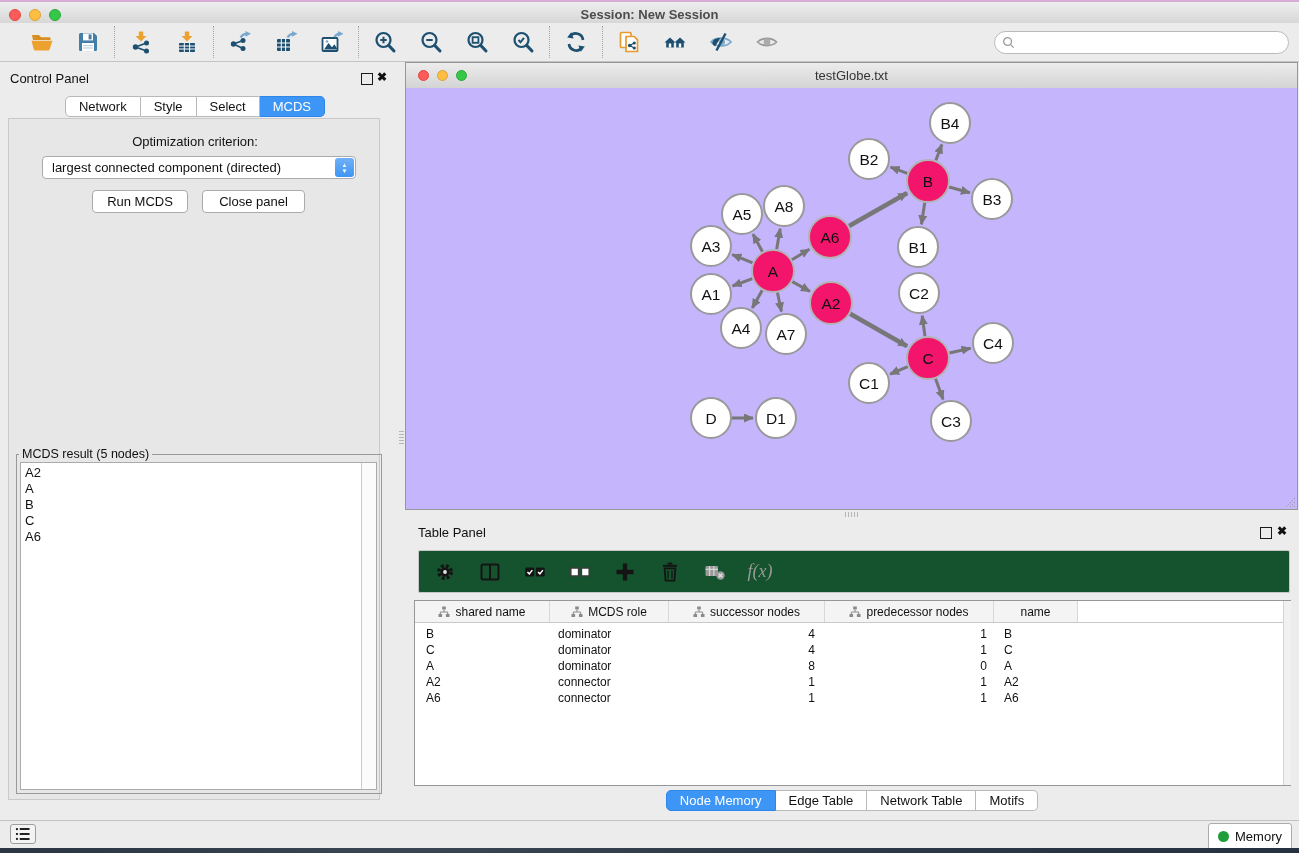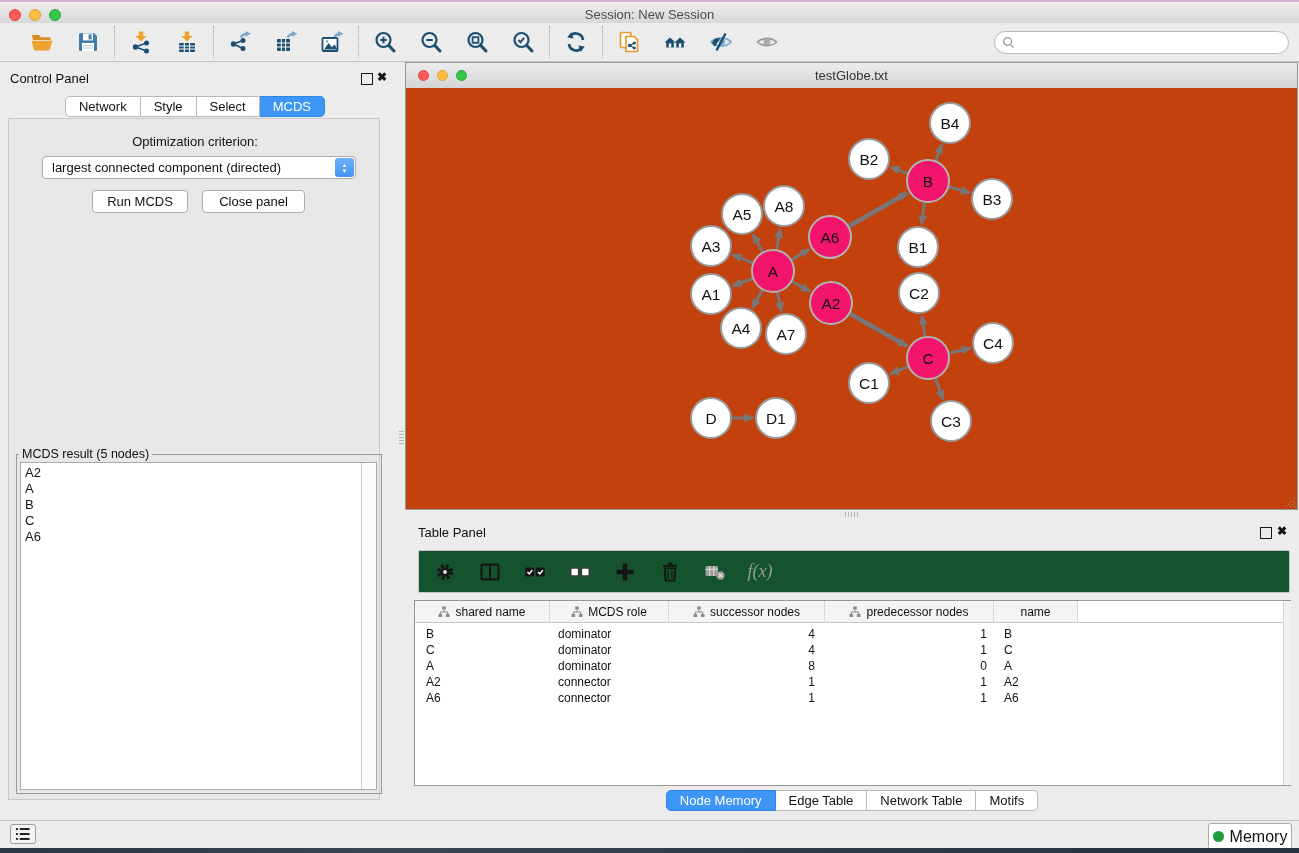--- a/index.html
+++ b/index.html
@@ -11,21 +11,21 @@
   
   #desktop-top{top:0;left:0;right:0;height:2px;background:#d9aed6;}
   #titlebar{top:2px;left:0;right:0;height:21px;
     background:linear-gradient(#eeeeee,#d7d7d7);border-bottom:1px solid #b6b6b6;}
   .lights{display:flex;gap:8px;align-items:center;}
   #main-lights{top:7px;left:9px;}
   .light{width:12px;height:12px;border-radius:50%;box-sizing:border-box;}
   .light.red{background:#fc5b57;border:1px solid #df4744;}
   .light.yellow{background:#fdbe41;border:1px solid #dfa136;}
   .light.green{background:#34c748;border:1px solid #2aa93c;}
-  #main-title{top:5px;left:0;right:0;text-align:center;font-size:13px;color:#4c4c4c;}
+  #main-title{top:5px;left:0;right:0;text-align:center;font-size:13px;color:#4c4c4c;font-weight:bold;}
 
   
   #toolbar{top:23px;left:0;right:0;height:39px;background:#ececec;
     border-bottom:1px solid #c4c4c4;display:flex;align-items:center;padding-left:16px;box-sizing:border-box;}
   .tb-group{display:flex;align-items:center;gap:20px;padding:0 13px;}
   .tb-sep{width:0;height:32px;border-left:1px dotted #a5a5a5;}
   .tbi{width:26px;height:26px;display:flex;align-items:center;justify-content:center;cursor:pointer;}
   #search-box{right:10px;top:31px;width:295px;height:23px;background:#fff;border:1px solid #b9b9b9;
     border-radius:12px;display:flex;align-items:center;padding-left:7px;box-sizing:border-box;}
   #search-box input{border:none;outline:none;background:transparent;font-size:12px;width:250px;margin-left:5px;
@@ -63,21 +63,21 @@
   #mcds-items{padding:2px 0 0 4px;font-size:13px;line-height:16px;}
   #mcds-track{position:absolute;top:0;bottom:0;right:0;width:14px;border-left:1px solid #ccc;background:#fbfbfb;}
 
   
   #net-win{top:62px;left:405px;width:893px;height:448px;border:1px solid #979797;box-sizing:border-box;background:#fff;}
   #net-titlebar{position:absolute;top:0;left:0;right:0;height:25px;
     background:linear-gradient(#ececec,#d4d4d4);border-bottom:1px solid #aaa;}
   #net-lights{top:7px;left:12px;}
   .light.sm{width:11px;height:11px;}
   #net-title{position:absolute;top:5px;left:0;right:0;text-align:center;font-size:13px;color:#333;}
-  #net-canvas{position:absolute;top:25px;left:0;right:0;bottom:0;background:#c2410c;}
+  #net-canvas{position:absolute;top:25px;left:0;right:0;bottom:0;background:#c4b5fd;}
   #net-resize-grip{position:absolute;right:1px;bottom:1px;}
   #net-left-grip{top:431px;left:399px;width:5px;height:14px;
     background:repeating-linear-gradient(#b5b5b5 0 1px,transparent 1px 3px);}
   #net-bottom-grip{top:512px;left:845px;width:14px;height:5px;
     background:repeating-linear-gradient(90deg,#b5b5b5 0 1px,transparent 1px 3px);}
 
   
   #tp-title{top:525px;left:418px;font-size:13px;}
   #tp-float{top:527px;left:1260px;width:10px;height:10px;border:1.6px solid #1a1a1a;cursor:pointer;}
   #tp-close{top:524px;left:1277px;font-size:12px;font-weight:bold;cursor:pointer;}
@@ -97,21 +97,21 @@
   #t-body{padding-top:3px;}
   #table-track{position:absolute;top:601px;bottom:0;right:8px;width:7px;height:184px;
     background:#f1f1f1;border-left:1px solid #d5d5d5;}
   #table-tabs{top:790px;left:405px;width:894px;justify-content:center;}
 
   
   #statusbar{top:820px;left:0;right:0;height:28px;background:#ececec;border-top:1px solid #c2c2c2;}
   #status-list-btn{top:824px;left:10px;width:26px;height:20px;border:1px solid #9e9e9e;border-radius:3px;
     background:#f3f3f3;display:flex;align-items:center;justify-content:center;cursor:pointer;box-sizing:border-box;}
   #memory-btn{top:823px;left:1208px;width:84px;height:27px;background:#fff;border:1px solid #ababab;
-    border-radius:3px;display:flex;align-items:center;justify-content:center;gap:6px;font-size:16px;cursor:pointer;box-sizing:border-box;}
+    border-radius:3px;display:flex;align-items:center;justify-content:center;gap:6px;font-size:13px;cursor:pointer;box-sizing:border-box;}
   #memory-dot{width:11px;height:11px;border-radius:50%;background:var(--status-green);}
   #desktop-bottom{top:848px;left:0;right:0;height:5px;
     background:linear-gradient(90deg,#2a3442,#3a4654 30%,#2e3a48 60%,#253040);}
 </style>
 </head>
 <body>
 
 <div class="abs" id="desktop-top"></div>
 <div class="abs" id="titlebar">
   <div class="abs lights" id="main-lights">

